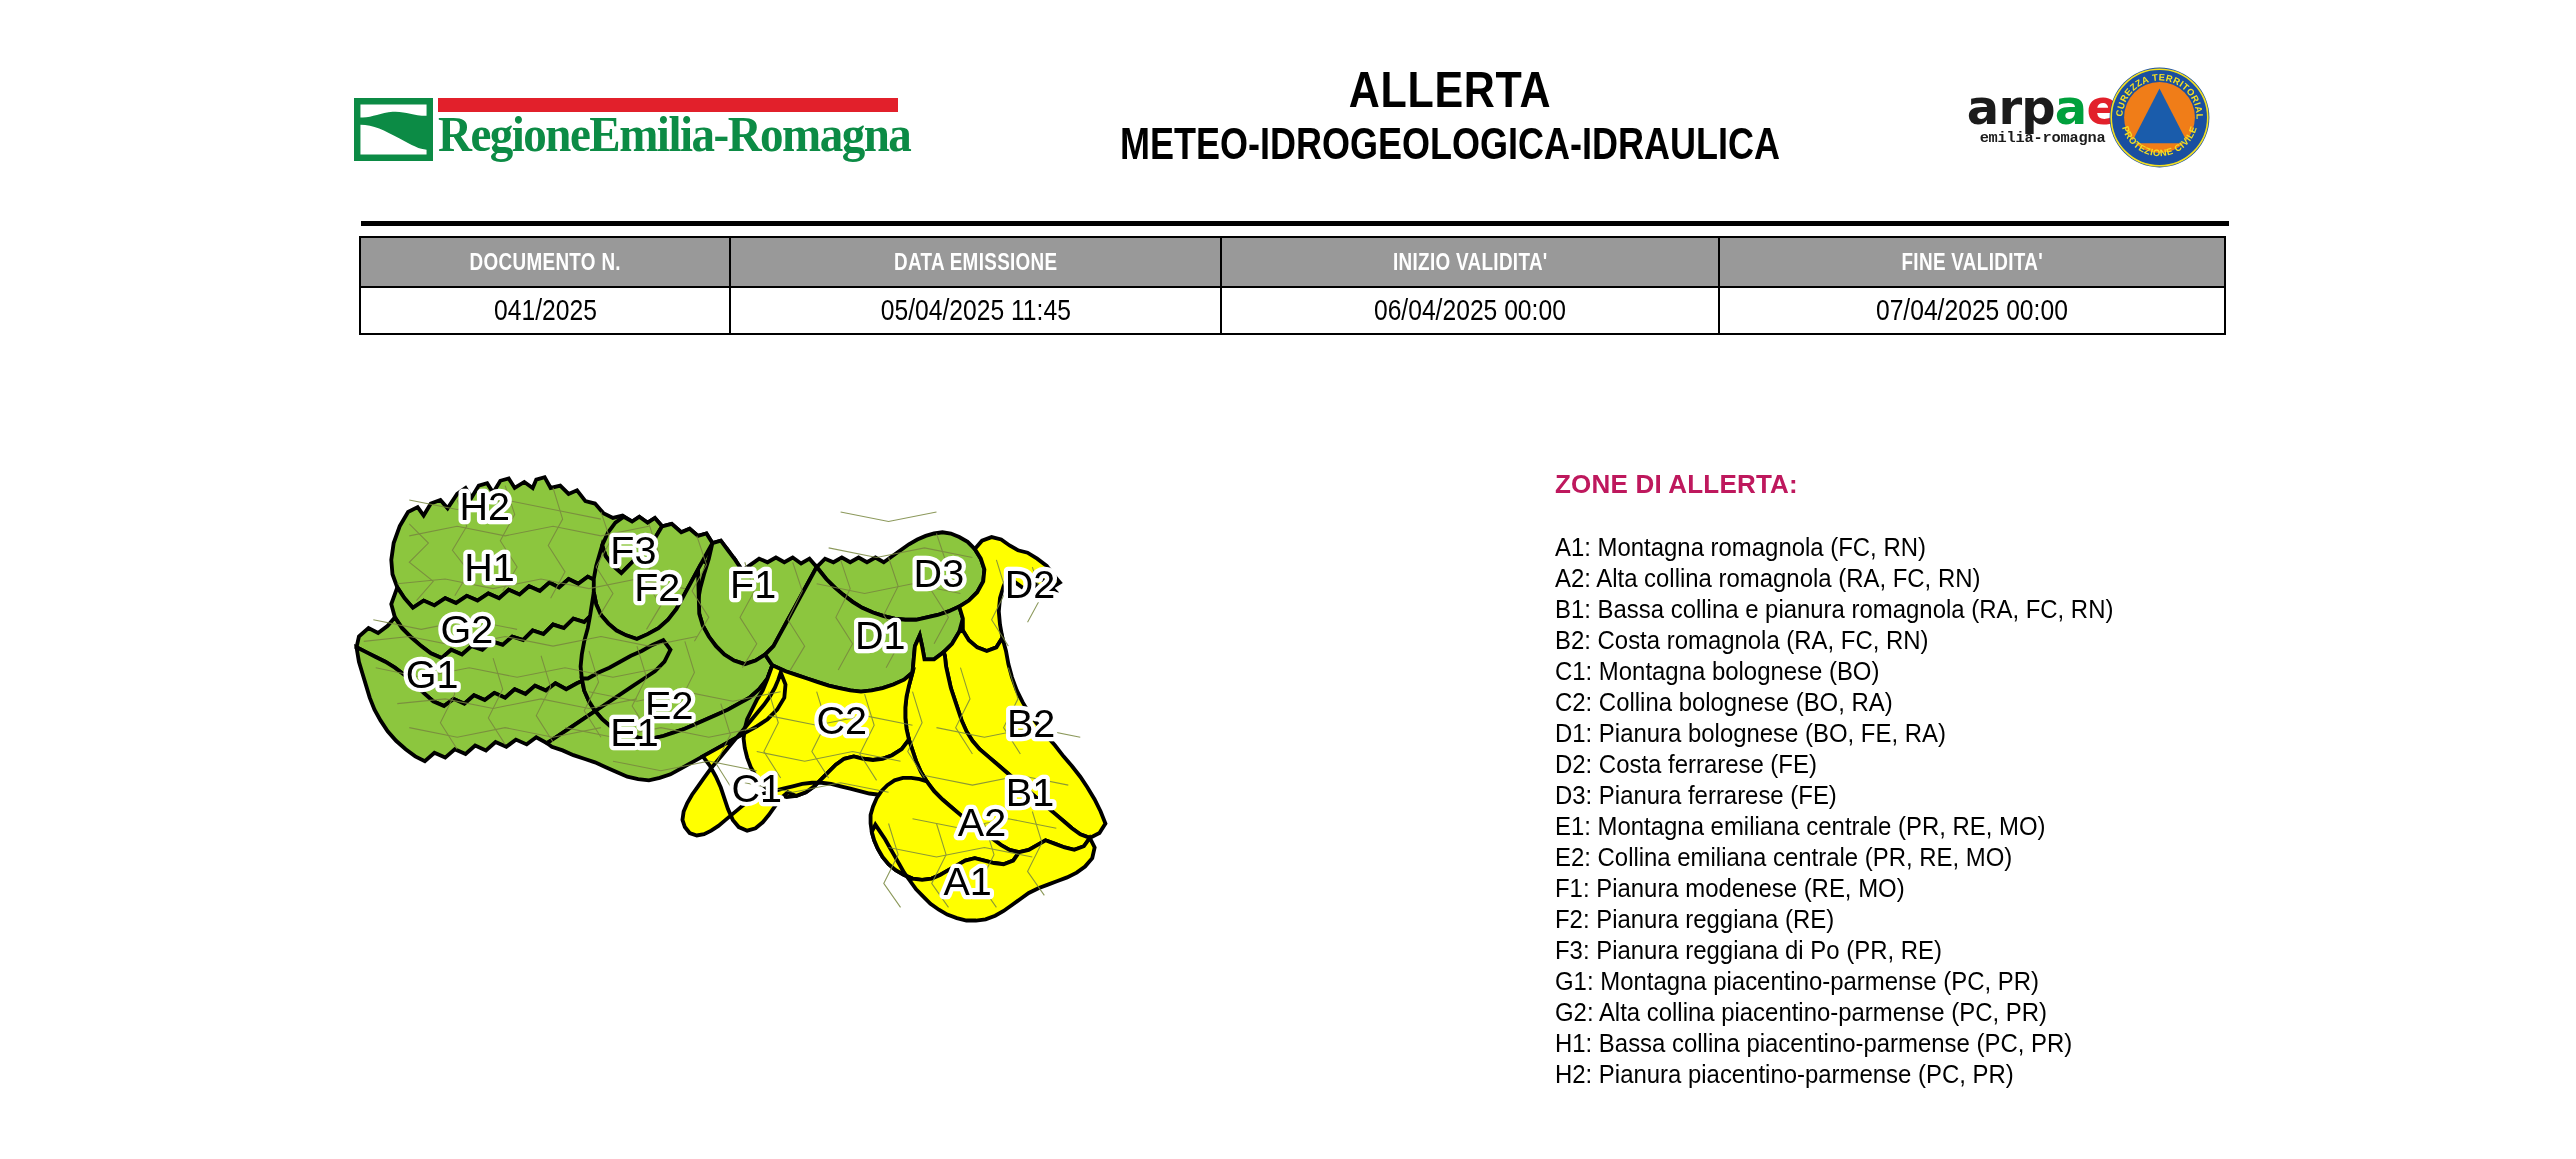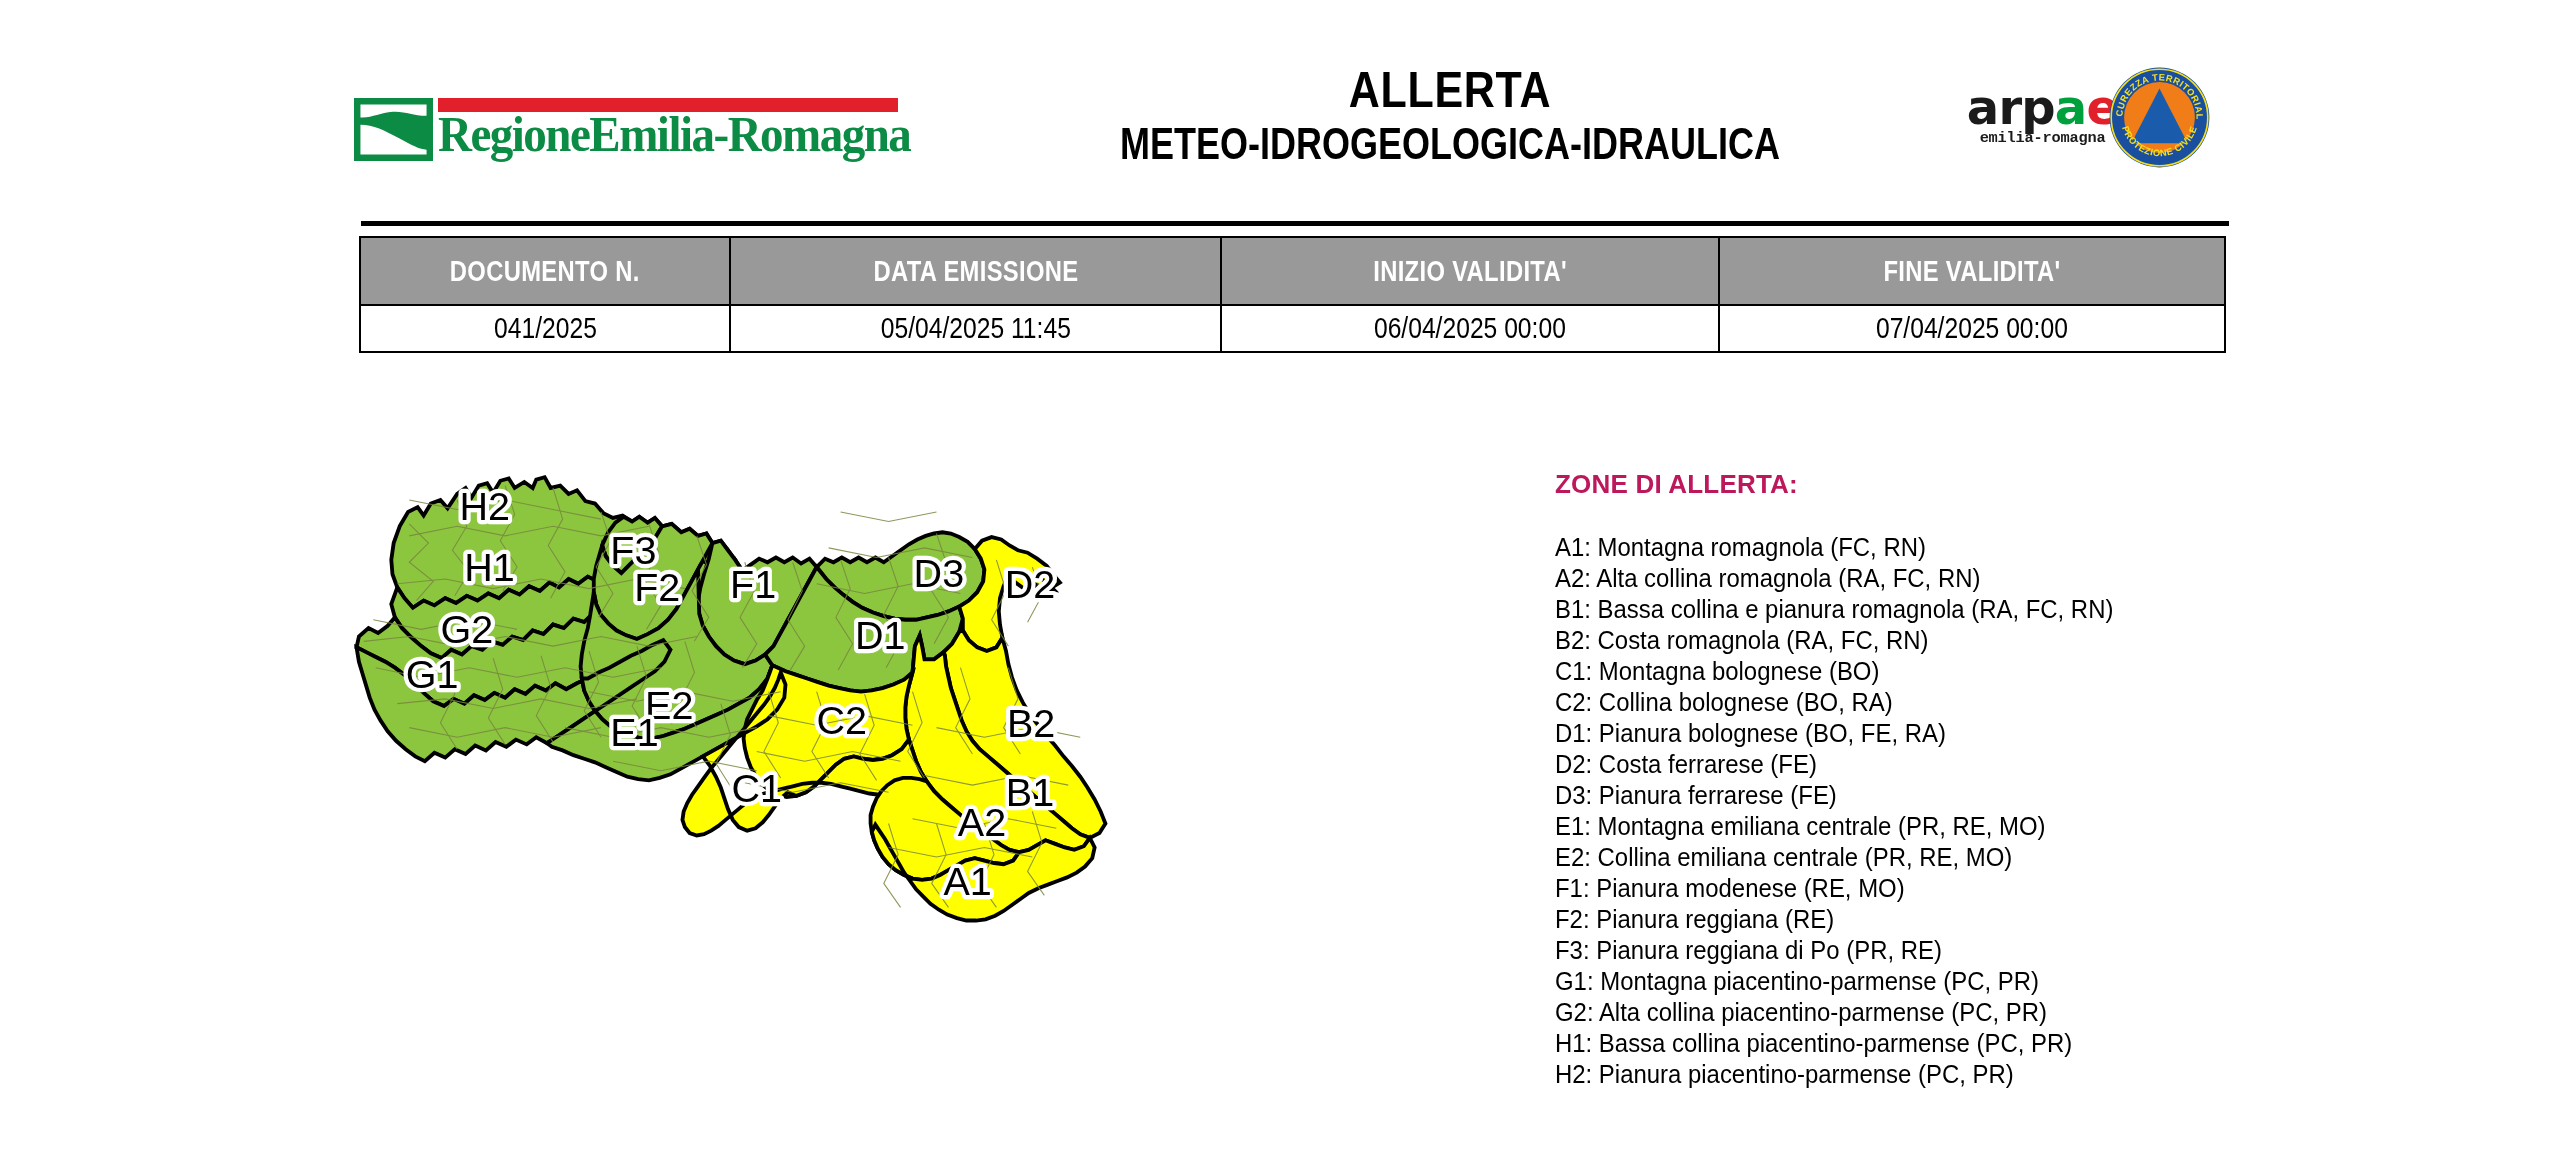--- a/index.html
+++ b/index.html
@@ -153,24 +153,24 @@
     table-layout: fixed;
   }
   #info-table th, #info-table td {
     border: 2.4px solid #000;
     text-align: center;
     color: #000;
   }
   #info-table th {
     background: #999999;
     color: #ffffff;
-    height: 68px;
+    height: 50px;
     font-family: "Liberation Sans Narrow", "Liberation Sans", sans-serif;
     font-weight: bold;
-    font-size: 29px;
+    font-size: 23px;
     letter-spacing: 0.4px;
   }
   #info-table th span { display: inline-block; transform: scaleX(0.82); }
   #info-table td {
     background: #ffffff;
     height: 47px;
     font-family: "Liberation Sans Narrow", "Liberation Sans", sans-serif;
     font-weight: normal;
     font-size: 29px;
   }

